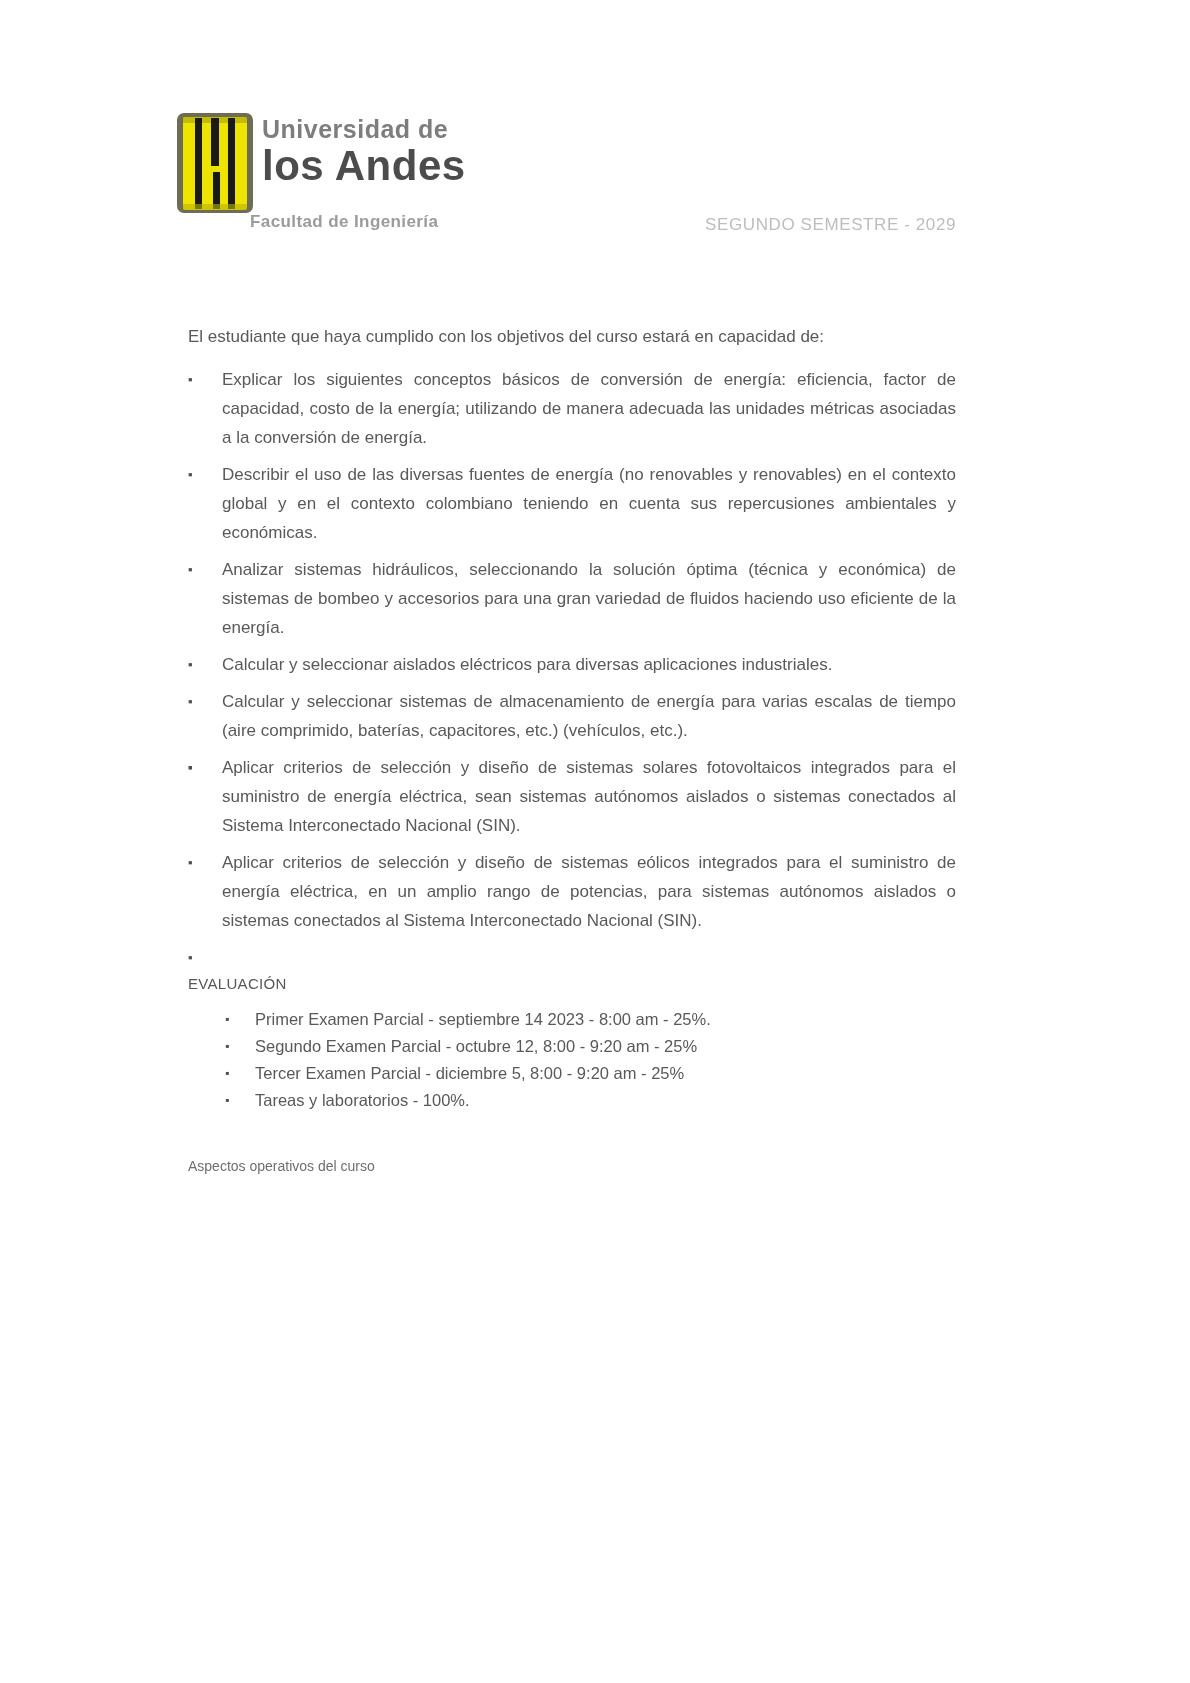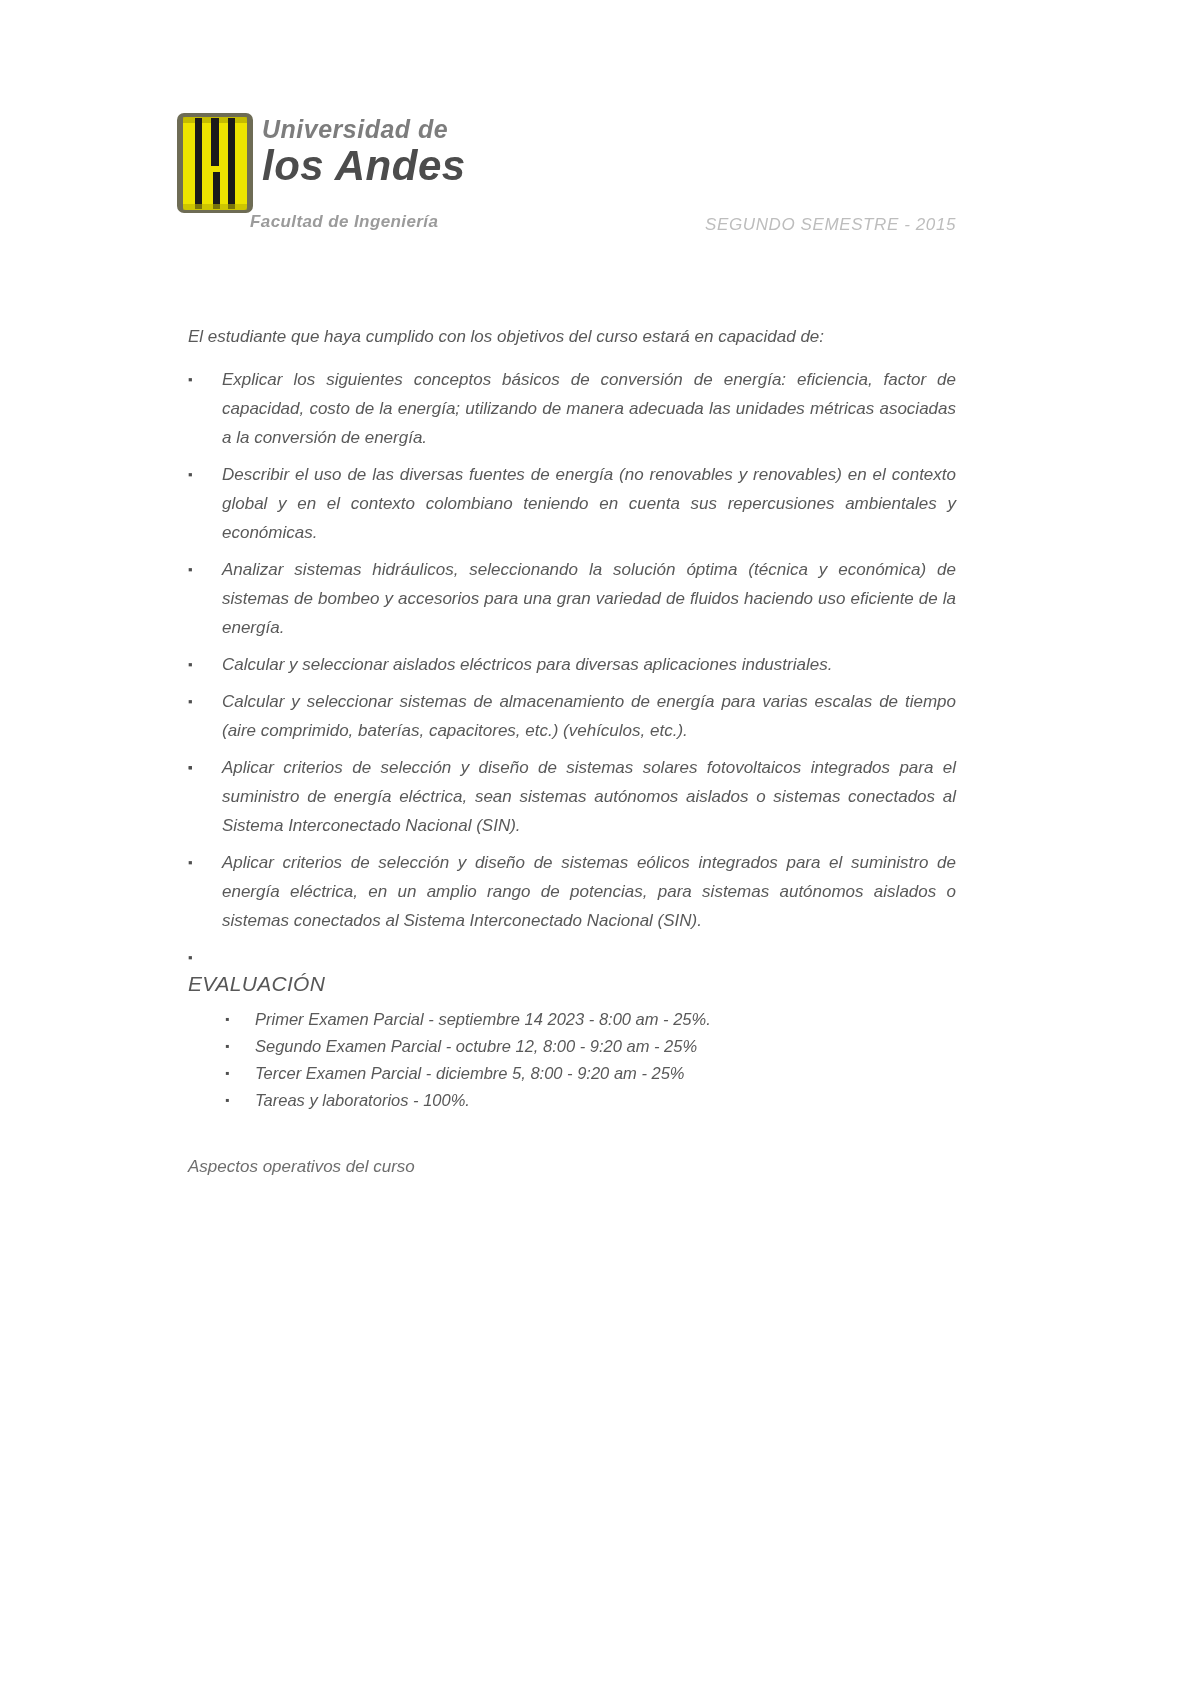--- a/index.html
+++ b/index.html
@@ -3,21 +3,20 @@
 <meta charset="utf-8">
 <style>
   html, body { margin: 0; padding: 0; background: #ffffff; }
   .page {
     position: relative;
     width: 1188px;
     height: 1683px;
     background: #ffffff;
     font-family: "Liberation Sans", sans-serif;
     overflow: hidden;
-    font-style: italic;
   }
   .soft { filter: blur(0.7px); }
 
   
   .logo-block { position: absolute; left: 176px; top: 110px; display: flex; }
   .logo-icon { width: 78px; height: 106px; }
   .wordmark { margin-left: 8px; padding-top: 4px; }
   .uni-line1 {
     font-size: 25px; font-weight: bold; color: #7d7d7d;
     letter-spacing: 0.5px; line-height: 30px;
@@ -45,35 +44,35 @@
 
   ul.objectives { list-style: none; margin: 0; padding: 0 0 0 34px; }
   ul.objectives > li { position: relative; margin: 0 0 8px 0; }
   ul.objectives .marker {
     position: absolute; left: -34px; top: 0;
     font-size: 13px; color: #4f4f4f;
   }
 
   .eval-heading {
     margin: 34px 0 8px 0;
-    font-size: 21px; font-weight: normal; color: #575757;
+    font-size: 15px; font-weight: normal; color: #575757;
     text-align: left; letter-spacing: 0.3px;
   }
   ul.eval-list {
     list-style: none; margin: 0; padding: 0 0 0 67px;
     font-size: 16.5px; line-height: 27px; text-align: left;
   }
   ul.eval-list > li { position: relative; margin: 0; }
   ul.eval-list .marker {
     position: absolute; left: -30px; top: 0;
     font-size: 12px; color: #4f4f4f;
   }
 
   .closing {
-    margin-top: 38px; font-size: 17px; color: #6e6e6e; text-align: left;
+    margin-top: 38px; font-size: 14px; color: #6e6e6e; text-align: left;
   }
 </style>
 </head>
 <body>
 
 <div class="page">
   <div class="soft">
 
     <div class="logo-block">
       <svg class="logo-icon" viewBox="0 0 78 106" xmlns="http://www.w3.org/2000/svg" aria-hidden="true">
@@ -85,21 +84,21 @@
         <rect x="37" y="62" width="7" height="37" fill="#1a1a1a"></rect>
         <rect x="52" y="8" width="7" height="91" fill="#1a1a1a"></rect>
         <rect x="7" y="94" width="64" height="6" fill="#b9b200" opacity="0.6"></rect>
       </svg>
       <div class="wordmark">
         <div class="uni-line1">Universidad de</div>
         <div class="uni-line2">los Andes</div>
       </div>
     </div>
     <div class="faculty">Facultad de Ingeniería</div>
-    <div class="semester">SEGUNDO SEMESTRE - 2015</div>
+    <div class="semester">SEGUNDO SEMESTRE - 2029</div>
 
     <div class="content">
       <p class="intro">El estudiante que haya cumplido con los objetivos del curso estará en capacidad de:</p>
 
       <ul class="objectives">
         <li>
           <span class="marker">▪</span>
           <span>Explicar los siguientes conceptos básicos de conversión de energía: eficiencia, factor de capacidad, costo de la energía; utilizando de manera adecuada las unidades métricas asociadas a la conversión de energía.</span>
         </li>
         <li>

